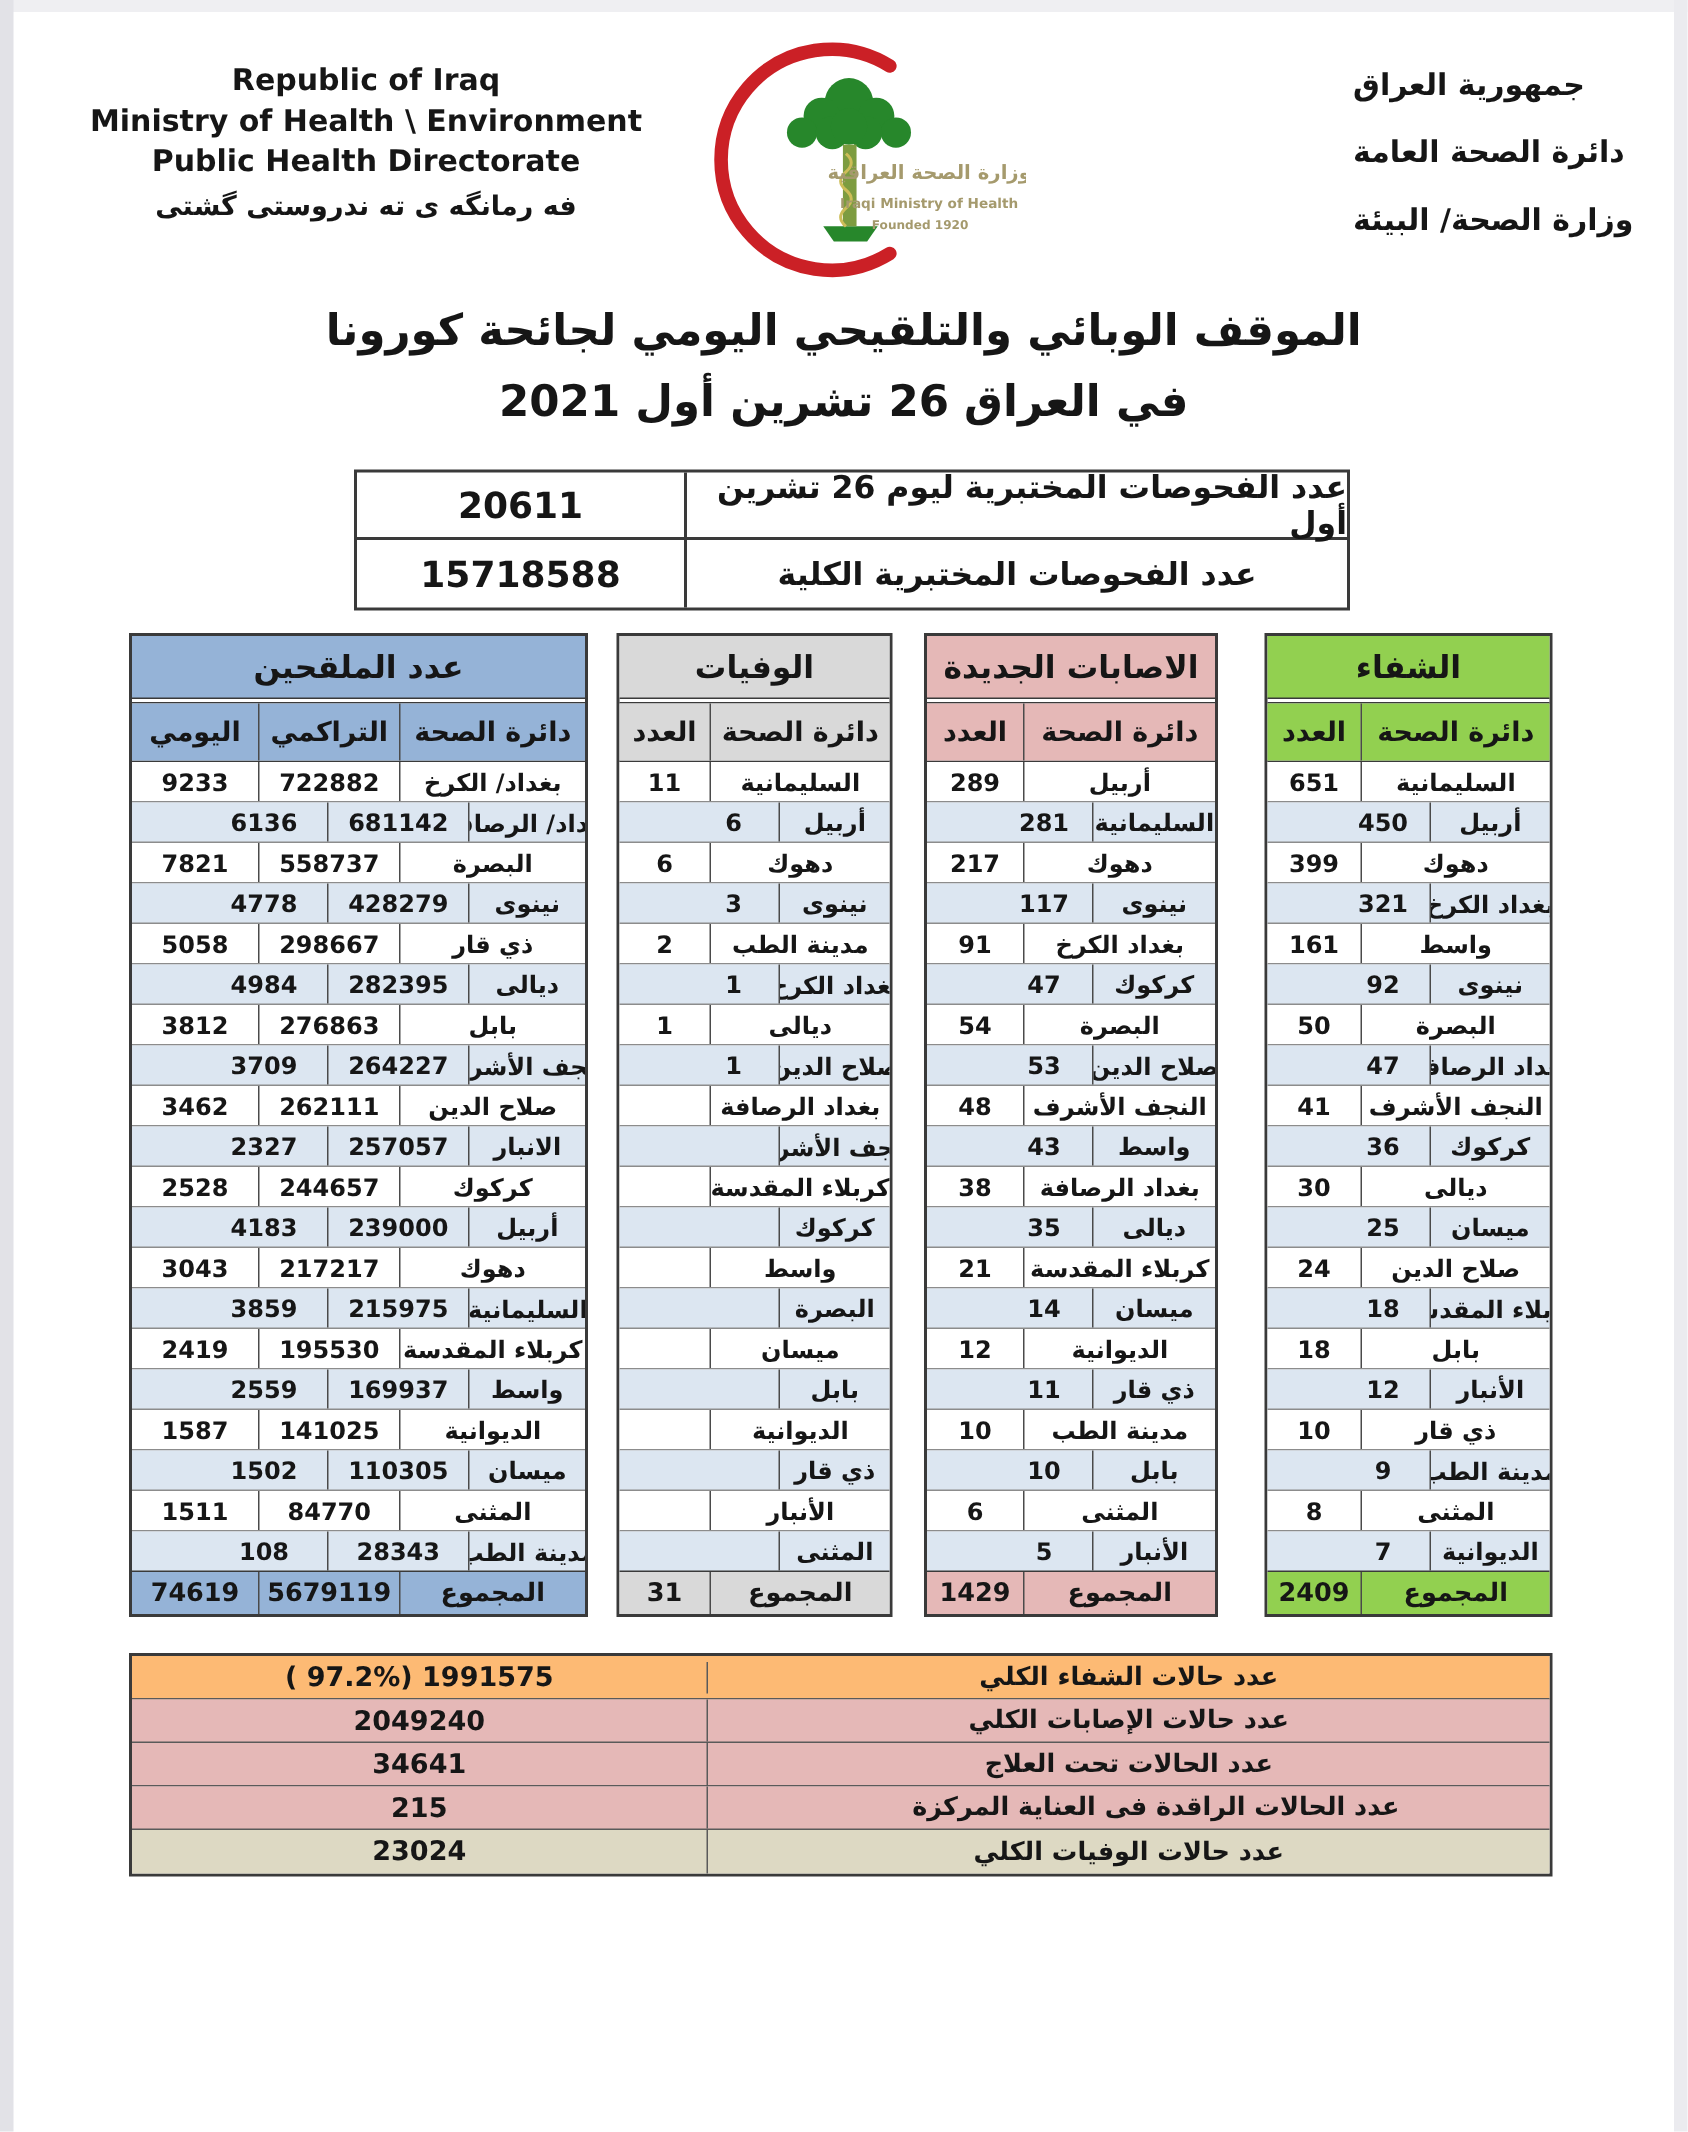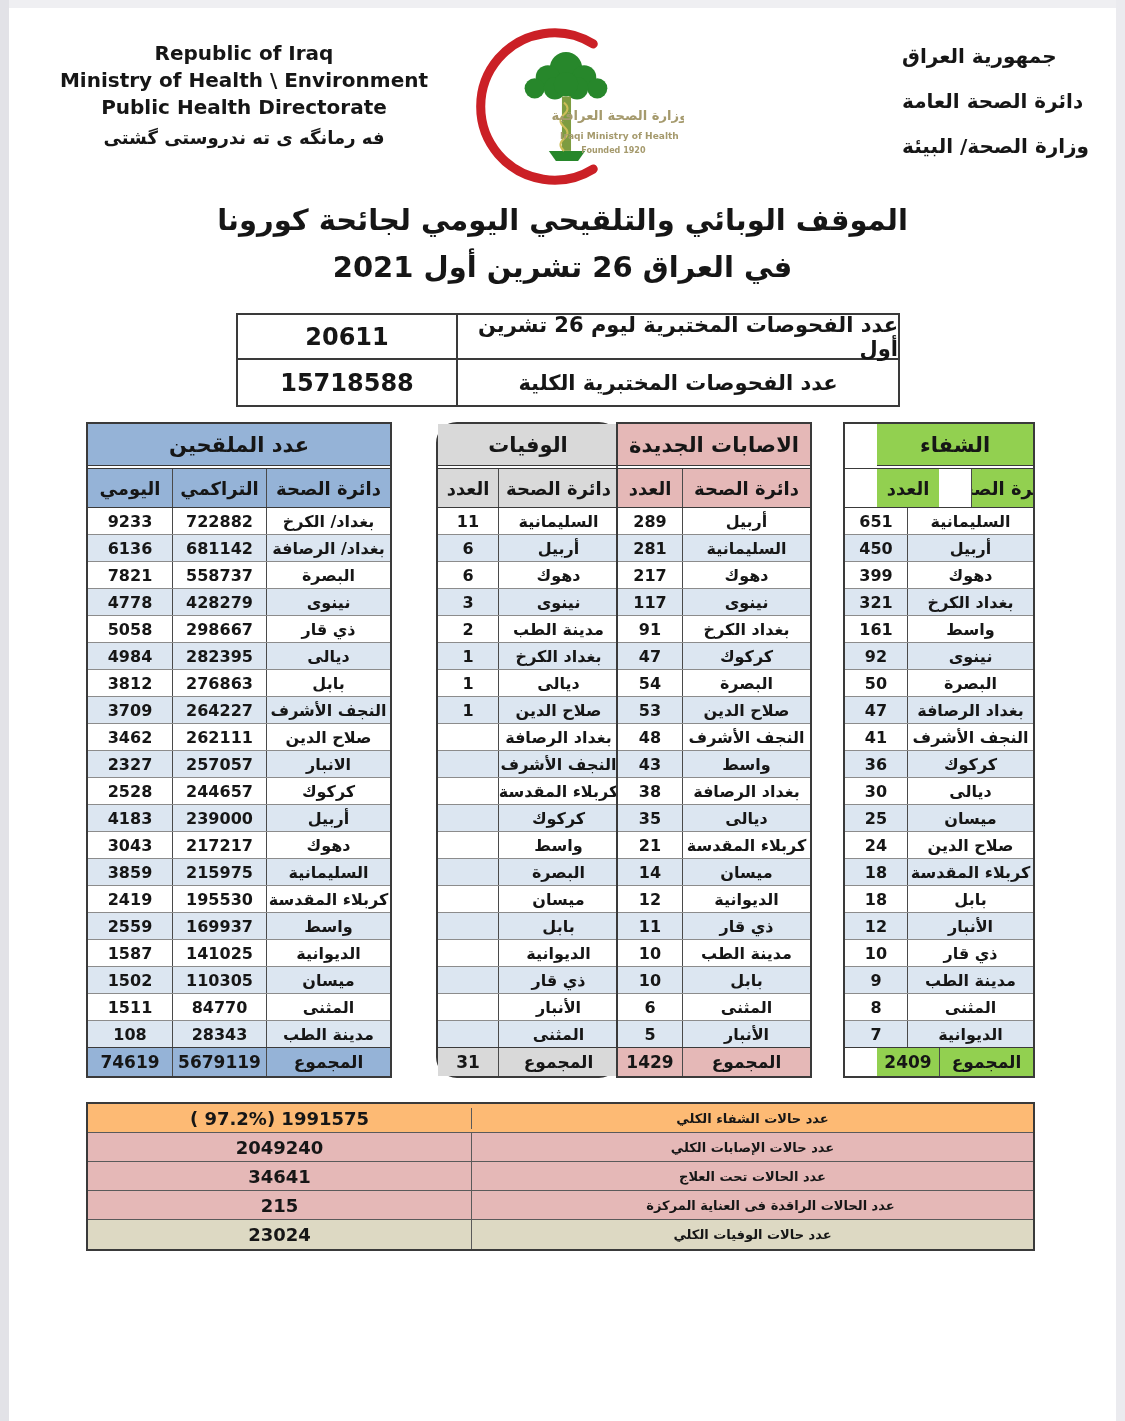--- a/index.html
+++ b/index.html
@@ -32,60 +32,60 @@
   .tests-row { display: flex; height: 45px; }
   .tests-row.first { border-bottom: 2px solid #3a3a3a; }
   .tests-val { width: 220px; display: flex; align-items: center; justify-content: center;
                font-size: 24px; font-weight: bold; border-right: 2px solid #3a3a3a; }
   .tests-label { flex: 1; display: flex; align-items: center; justify-content: center;
                  font-size: 21px; font-weight: bold; direction: rtl; }
 
   
   .stat { position: absolute; top: 422px; border: 2px solid #3a3a3a; background: #fff; }
   #t-vacc   { left: 86px;  width: 306px; }
-  #t-deaths { left: 436px; width: 184px; border-radius: 21px; }
+  #t-deaths { left: 411px; width: 184px; }
   #t-new    { left: 616px; width: 196px; }
   #t-rec    { left: 843px; width: 192px; }
 
   .stat-title { height: 42px; margin-bottom: 2px; display: flex; align-items: center;
                 justify-content: center; font-size: 21px; font-weight: bold;
                 border-bottom: 1px solid #3a3a3a; direction: rtl; }
   .trow { display: flex; }
   .trow .cell { display: flex; align-items: center; justify-content: center;
                 font-weight: bold; overflow: hidden; white-space: nowrap; }
   .cell + .cell { border-left: 1px solid #4a4a4a; }
   .trow.head { height: 40px; border-top: 1px solid #3a3a3a; border-bottom: 1px solid #3a3a3a; }
   .head .cell { font-size: 18px; direction: rtl; }
   .tbody .trow { height: 27px; border-bottom: 1px solid #8c8c8c; background: #fff; }
   .tbody .trow:last-child { border-bottom: 1px solid #3a3a3a; }
-  .tbody .trow.alt { background: var(--row-alt); }
+  .tbody .trow.alt { background: var(--row-alt); padding-left: 46px; }
   .tbody .cell { font-size: 16px; }
   .namecell { direction: rtl; font-size: 17px; flex: 1; }
   .trow.total { height: 28px; }
   .total .cell { font-size: 17px; }
 
   #t-vacc .c0 { width: 84px; } #t-vacc .c1 { width: 94px; }
   #t-deaths .c0 { width: 60px; }
   #t-new .c0 { width: 64px; }
   #t-rec .c0 { width: 62px; }
 
   #t-vacc .stat-title, #t-vacc .head .cell, #t-vacc .trow.total   { background: var(--header-blue); }
   #t-deaths .stat-title, #t-deaths .head .cell, #t-deaths .trow.total { background: var(--header-gray); }
   #t-new .stat-title, #t-new .head .cell, #t-new .trow.total      { background: var(--header-pink); }
-  #t-rec .stat-title, #t-rec .head .cell, #t-rec .trow.total      { background: var(--header-green); margin-left: 32px; }
+  #t-rec .stat-title, #t-rec .head .cell, #t-rec .trow.total      { background: var(--header-green); }
 
   
   .summary { position: absolute; left: 86px; top: 1102px; width: 949px;
              border: 2px solid #3a3a3a; background: #fff; }
   .srow { display: flex; height: 29px; border-bottom: 1px solid #5a5a5a; }
   .srow:last-child { border-bottom: none; }
   .sval { width: 384px; display: flex; align-items: center; justify-content: center;
           font-size: 18px; font-weight: bold; border-right: 1px solid #5a5a5a; direction: ltr; }
   .slab { flex: 1; display: flex; align-items: center; justify-content: center;
-          font-size: 13px; font-weight: bold; direction: rtl; }
+          font-size: 17px; font-weight: bold; direction: rtl; }
 </style>
 </head>
 <body>
 
 <div class="strip" id="strip-top"></div>
 <div class="strip" id="strip-left"></div>
 <div class="strip" id="strip-right"></div>
 
 <div class="hdr-en">
   <div>Republic of Iraq</div>

